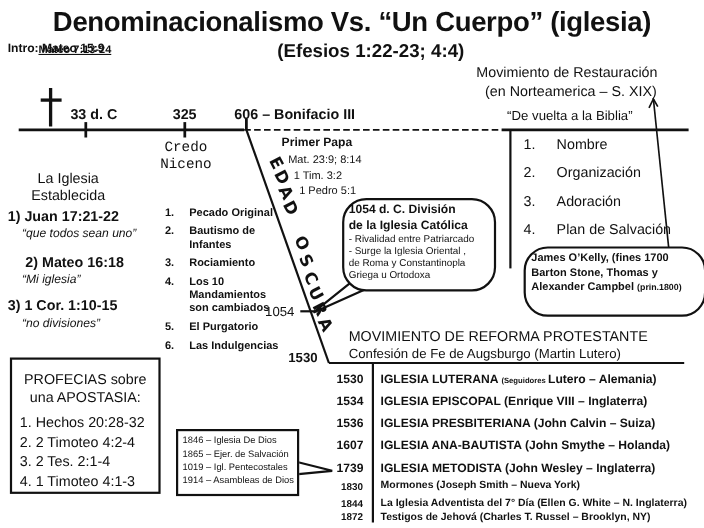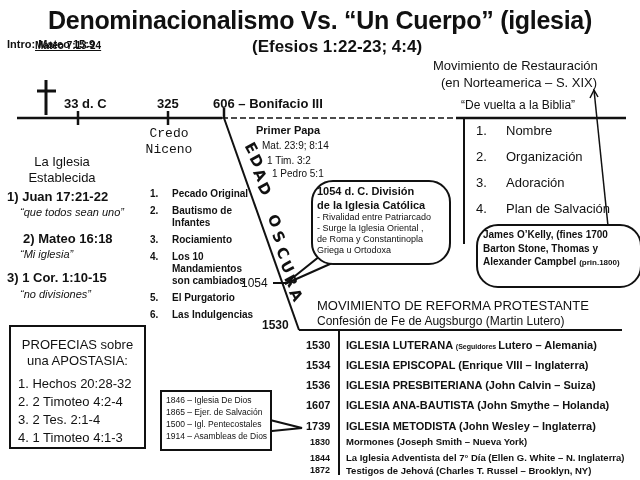--- a/index.html
+++ b/index.html
@@ -195,15 +195,15 @@
   </div>
   <div class="ref-row">
     <span class="year" style="left:310px;top:465px;font-size:9px;">1872</span>
     <span class="name" style="left:346px;top:465px;font-size:9.5px;"><span>Testigos de Jehová </span><span>(Charles T. Russel – Brooklyn, NY)</span></span>
   </div>
 </div>
 
 <div class="abs bubble-modern">
   <div>1846 – Iglesia De Dios</div>
   <div>1865 – Ejer. de Salvación</div>
-  <div>1500 – Igl. Pentecostales</div>
+  <div>1019 – Igl. Pentecostales</div>
   <div>1914 – Asambleas de Dios</div>
 </div>
 
 </body></html>

